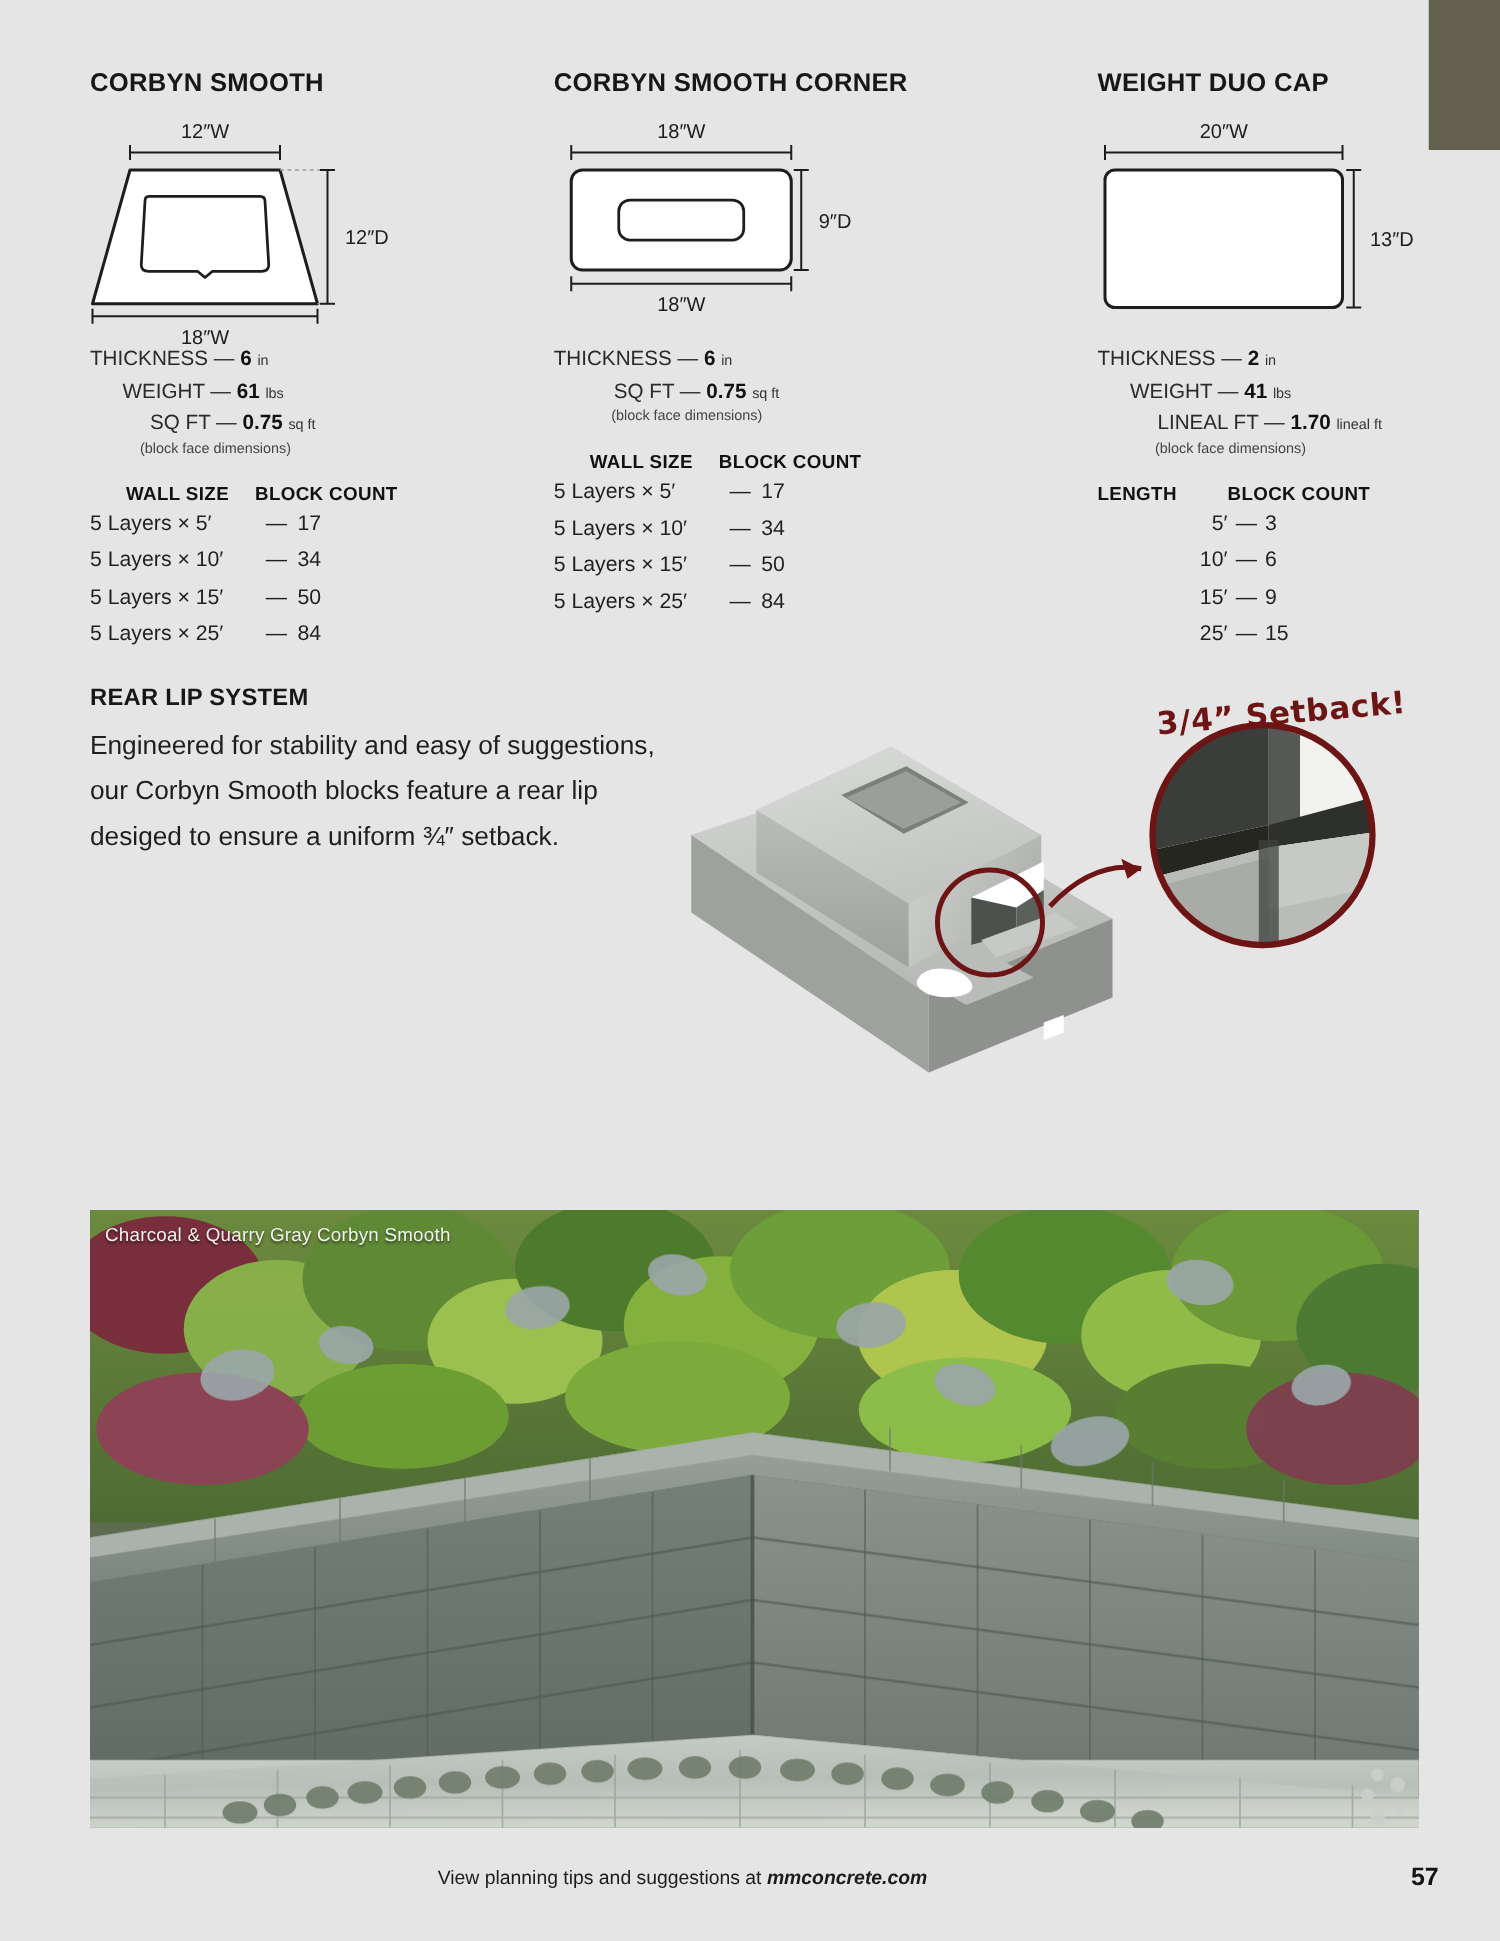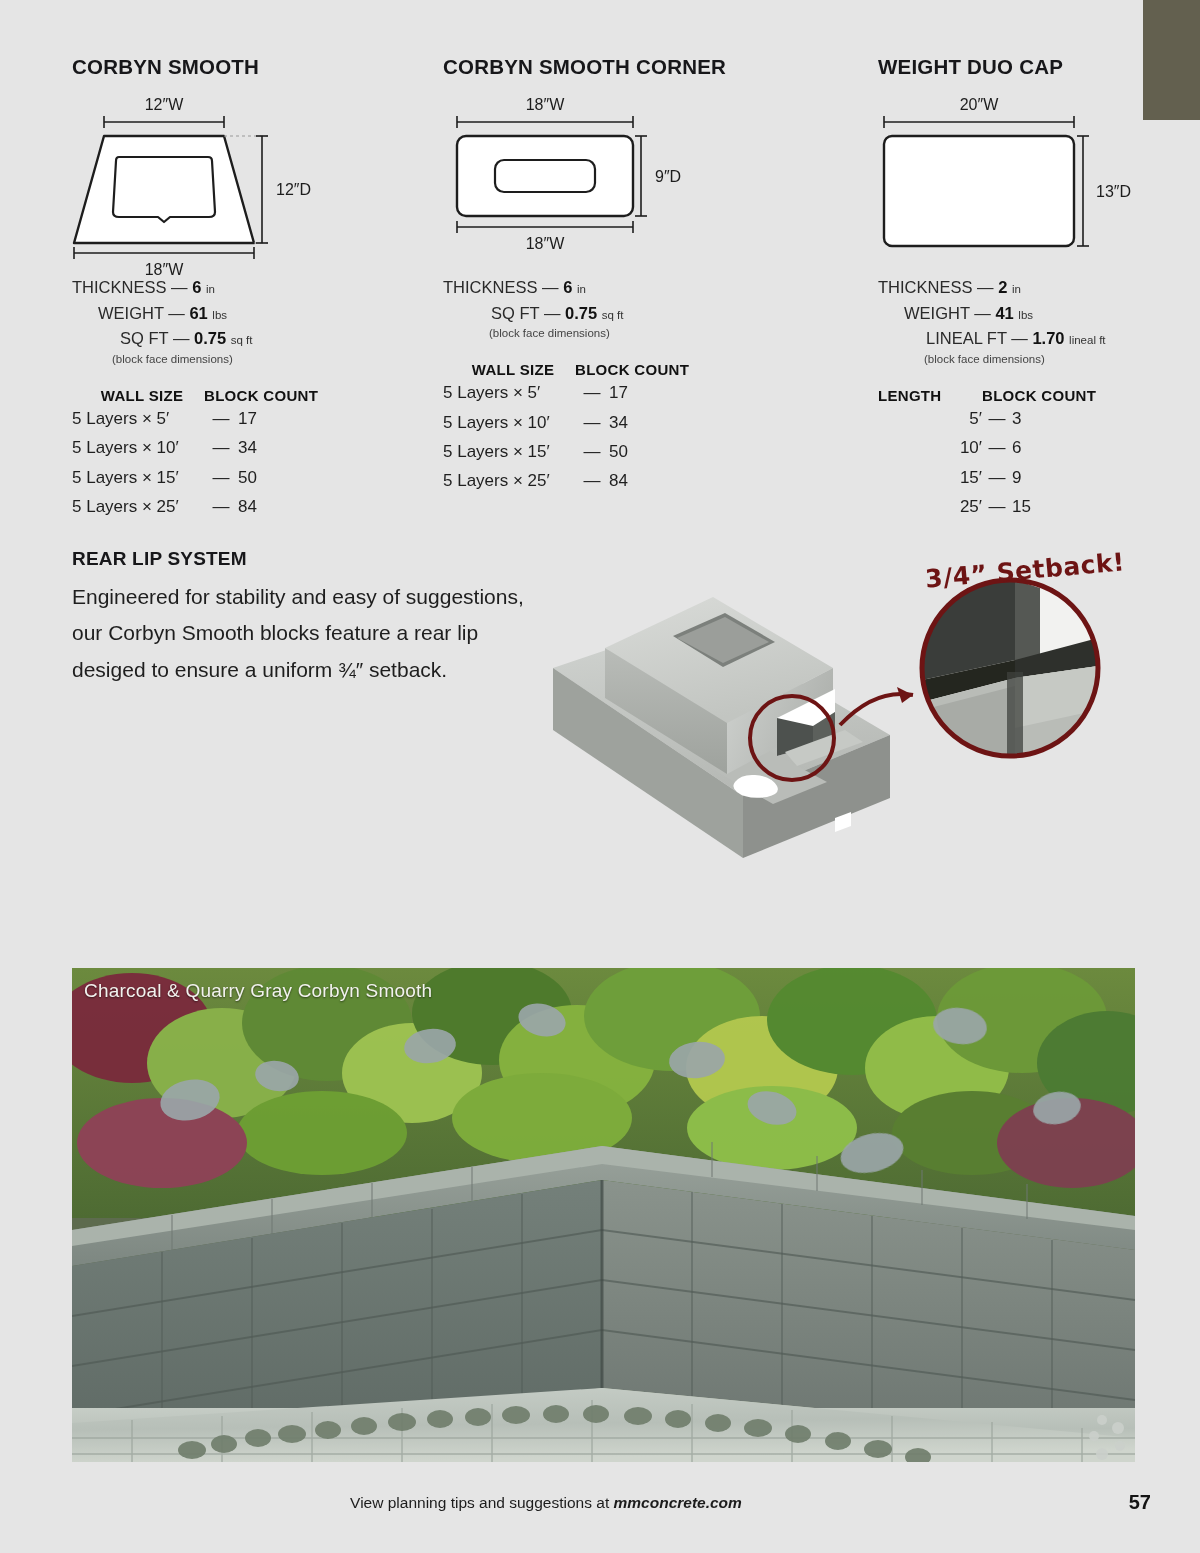--- a/index.html
+++ b/index.html
@@ -97,21 +97,21 @@
   }
 
   
   .hero {
     position: absolute; left: 72px; top: 968px;
     width: 1063px; height: 494px; overflow: hidden;
     background: #5d6b4e;
   }
   .hero-caption {
     position: absolute; left: 12px; top: 12px;
-    font-size: 19px; color: #f2f2ee;
+    font-size: 15px; color: #f2f2ee;
     letter-spacing: .2px;
     text-shadow: 0 1px 2px rgba(0,0,0,.55);
     z-index: 5;
   }
 
   
   .footer {
     position: absolute; left: 0; top: 1494px; width: 1200px;
   }
   .footer-text {

